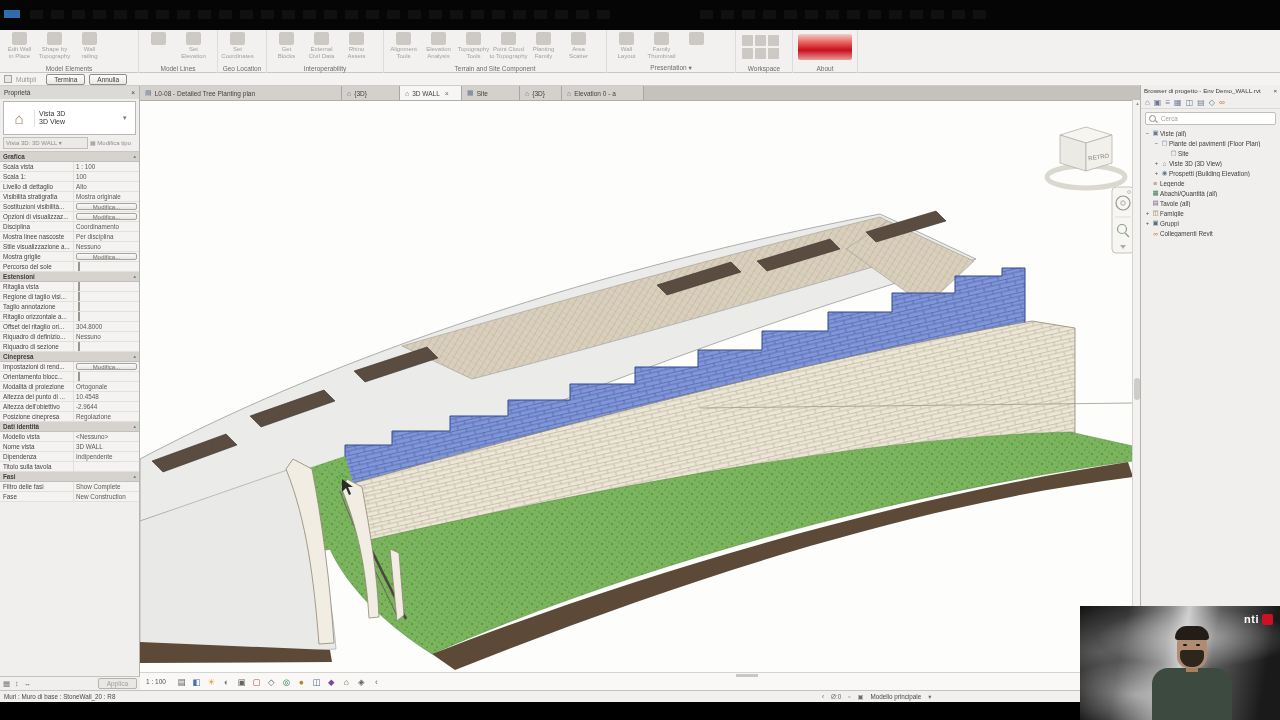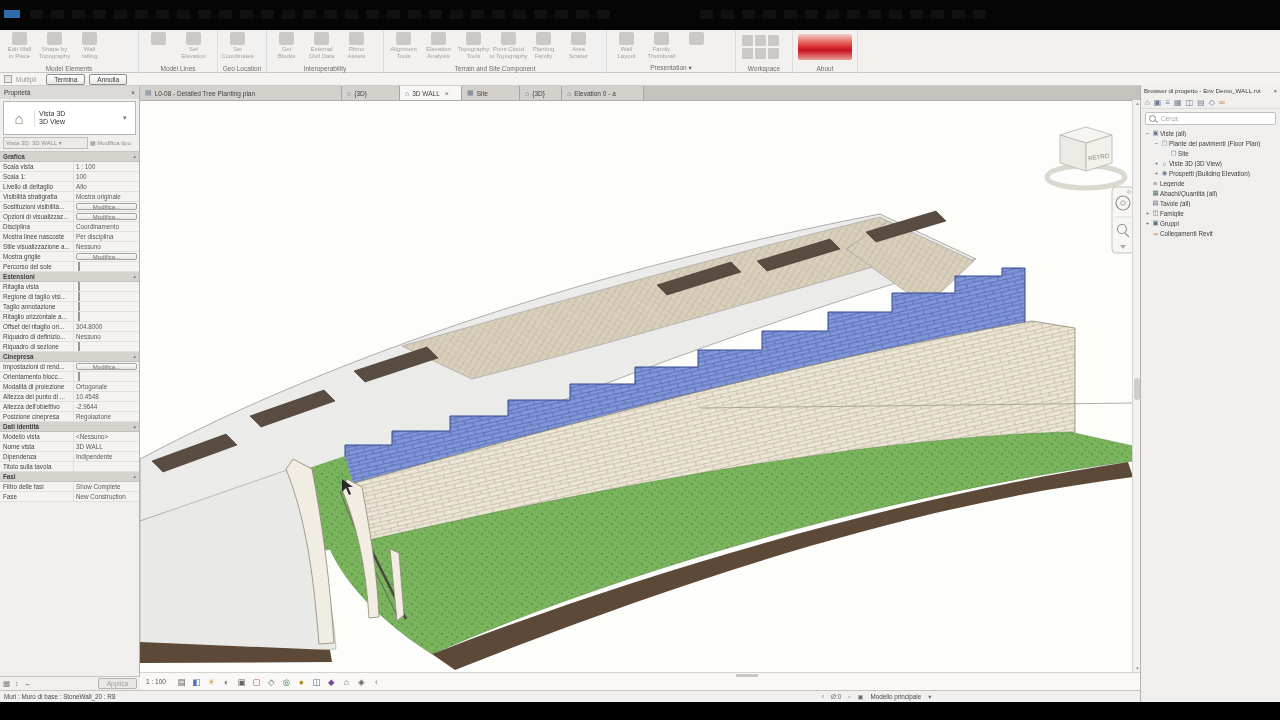--- a/index.html
+++ b/index.html
@@ -654,15 +654,28 @@
           <span class="tlab">Gruppi</span>
         </div>
         <div class="trow" style="padding-left: 3px;">
           <span class="texp"></span>
           <span class="tico" style="color: rgb(200, 117, 51);">∞</span>
           <span class="tlab">Collegamenti Revit</span>
         </div>
       </div>
   </div>
 
+  <div class="abs" id="webcam">
+    <div class="pbody"></div>
+    <div class="pneck"></div>
+    <div class="phead"></div>
+    <div class="phair"></div>
+    <span class="peye" style="left:103px;"></span>
+    <span class="peye" style="left:116px;"></span>
+    <div class="pbeard"></div>
+    <div id="ntilogo">
+      <b>nti</b>
+        <span class="redbox"></span>
+    </div>
+  </div>
 
   <div class="abs" id="blackbottom"></div>
 </div>
 
 </body></html>

